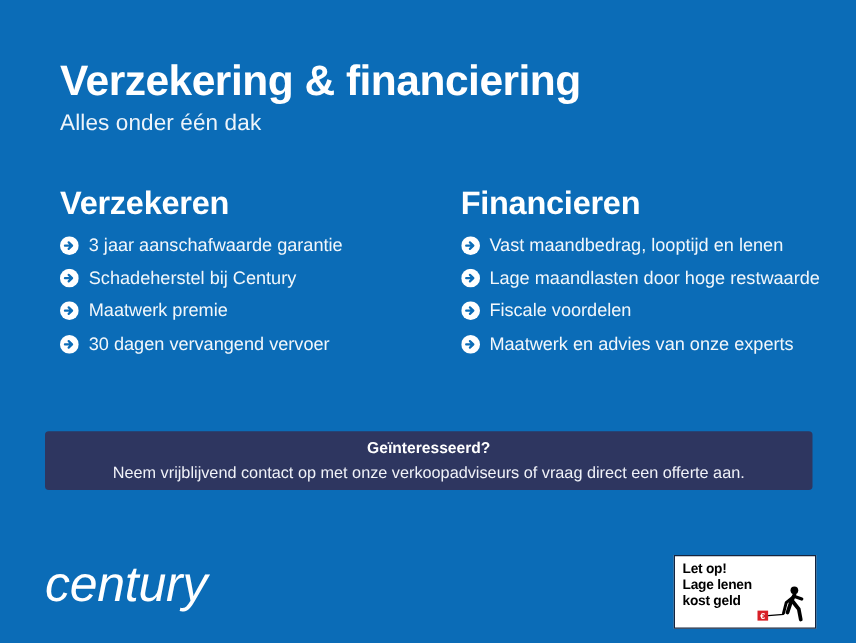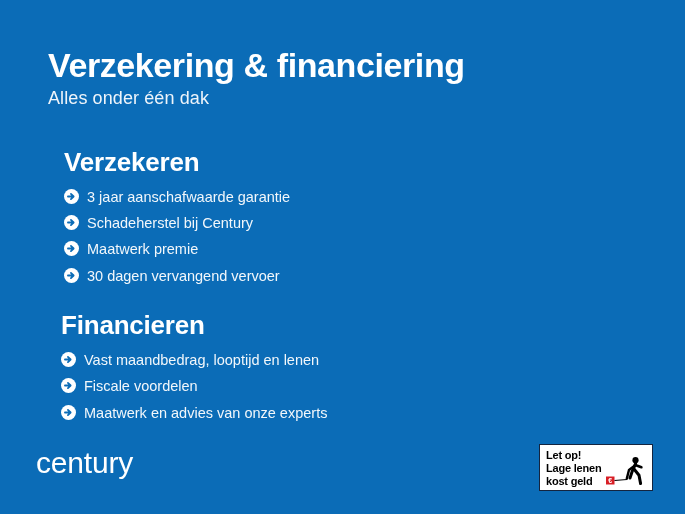--- a/index.html
+++ b/index.html
@@ -43,26 +43,25 @@
     color: #eef4fa;
     letter-spacing: 0.1px;
     line-height: 1.18;
     margin: 4px 0 0 0;
     white-space: nowrap;
   }
 
   
   .columns {
     position: absolute;
-    left: 64px;
+    left: 48px;
     top: 148px;
     width: 608px;
     display: flex;
-    gap: 17px;
-    flex-direction: column;
+    gap: 36px;
   }
   .column {
     width: 296px;
   }
   .column.right {
     margin-left: -3px;
   }
   .column-heading {
     font-size: 26px;
     font-weight: bold;
@@ -129,33 +128,34 @@
     line-height: 1.25;
     margin: 3px 0 0 0;
     white-space: nowrap;
   }
 
   
   .logo-wordmark {
     position: absolute;
     left: 36px;
     top: 448px;
-    font-size: 30px;
+    font-size: 40px;
     font-weight: 300;
     color: #ffffff;
     letter-spacing: -0.2px;
     line-height: 1;
+    font-style: italic;
   }
 
   .warning-box {
     position: absolute;
     left: 539px;
     top: 444px;
     width: 114px;
-    height: 47px;
+    height: 59px;
     background: #ffffff;
     border: 1.5px solid #14243f;
     box-sizing: border-box;
     padding: 4px 0 0 6px;
     overflow: hidden;
   }
   .warning-lines {
     font-size: 11px;
     font-weight: bold;
     color: #000000;
@@ -240,36 +240,49 @@
           </span>
           <span class="feature-text">Vast maandbedrag, looptijd en lenen</span>
         </li>
         <li class="feature-item">
           <span class="arrow-icon">
             <svg viewBox="0 0 16 16" width="15" height="15" aria-hidden="true">
               <circle cx="8" cy="8" r="8" fill="#ffffff"></circle>
               <path d="M4.2 8h5.3M7.4 5.2L10.3 8l-2.9 2.8" fill="none" stroke="#0b6cb7" stroke-width="1.9" stroke-linecap="round" stroke-linejoin="round"></path>
             </svg>
           </span>
+          <span class="feature-text">Lage maandlasten door hoge restwaarde</span>
+        </li>
+        <li class="feature-item">
+          <span class="arrow-icon">
+            <svg viewBox="0 0 16 16" width="15" height="15" aria-hidden="true">
+              <circle cx="8" cy="8" r="8" fill="#ffffff"></circle>
+              <path d="M4.2 8h5.3M7.4 5.2L10.3 8l-2.9 2.8" fill="none" stroke="#0b6cb7" stroke-width="1.9" stroke-linecap="round" stroke-linejoin="round"></path>
+            </svg>
+          </span>
           <span class="feature-text">Fiscale voordelen</span>
         </li>
         <li class="feature-item">
           <span class="arrow-icon">
             <svg viewBox="0 0 16 16" width="15" height="15" aria-hidden="true">
               <circle cx="8" cy="8" r="8" fill="#ffffff"></circle>
               <path d="M4.2 8h5.3M7.4 5.2L10.3 8l-2.9 2.8" fill="none" stroke="#0b6cb7" stroke-width="1.9" stroke-linecap="round" stroke-linejoin="round"></path>
             </svg>
           </span>
           <span class="feature-text">Maatwerk en advies van onze experts</span>
         </li>
       </ul>
     </div>
 
   </div>
 
+  <div class="cta-banner">
+    <div class="cta-heading">Geïnteresseerd?</div>
+    <div class="cta-text">Neem vrijblijvend contact op met onze verkoopadviseurs of vraag direct een offerte aan.</div>
+  </div>
 
   <div class="logo-wordmark">century</div>
 
   <div class="warning-box">
     <div class="warning-lines">
       <span class="warning-line">Let op!</span>
       <span class="warning-line">Lage lenen</span>
       <span class="warning-line">kost geld</span>
     </div>
     <svg class="warning-pictogram" viewBox="0 0 44 32" aria-hidden="true">

